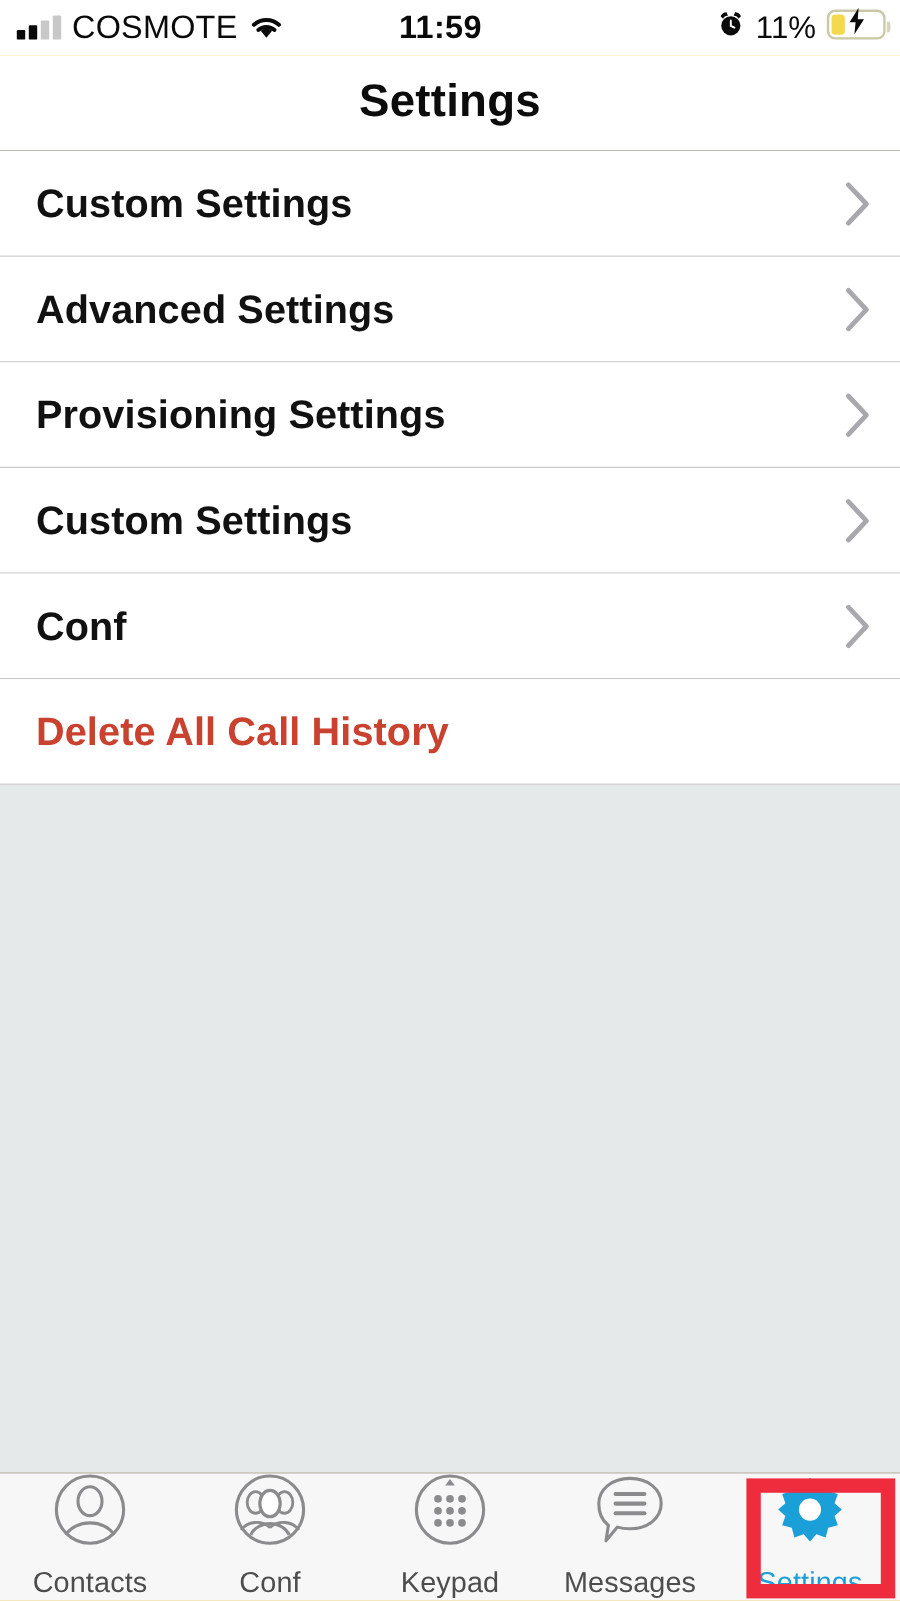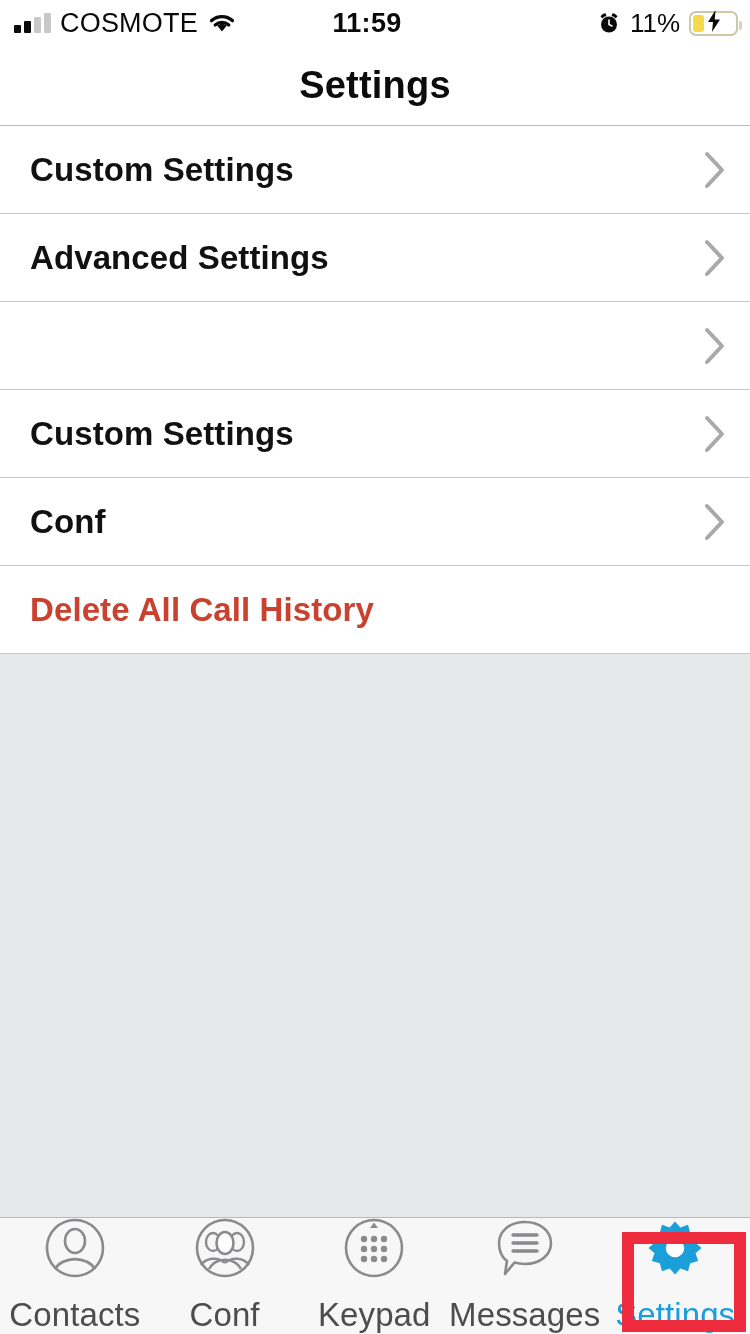--- a/index.html
+++ b/index.html
@@ -24,21 +24,21 @@
   .signal i.b2 { height:12px; }
   .signal i.b3 { height:16px; background:#c8c8c8; }
   .signal i.b4 { height:20px; background:#c8c8c8; }
   .carrier { font-size:27px; color:#0a0a0a; letter-spacing:.2px; }
   .wifi { width:30px; height:22px; position:relative; }
   .sb-center {
     position:absolute; left:0; right:16px; text-align:center;
     font-size:27px; font-weight:bold; color:#0a0a0a; letter-spacing:.3px;
   }
   .sb-right {
-    margin-left:auto; padding-right:12px; display:flex; align-items:center; gap:9px;
+    margin-left:auto; padding-right:12px; display:flex; align-items:flex-start; gap:9px;
   }
   .alarm { width:24px; height:24px; position:relative; }
   .batt-pct { font-size:26px; color:#0a0a0a; }
   .battery {
     width:49px; height:25px; border:2.5px solid #c9c9a8; border-radius:7px;
     position:relative; display:flex; align-items:center; padding:2px;
   }
   .battery:after {
     content:""; position:absolute; right:-6px; top:8px;
     width:3px; height:9px; background:#d5d5bb; border-radius:0 2px 2px 0;
@@ -71,21 +71,21 @@
   .tabbar {
     flex:0 0 100px; background:#f7f7f7; border-top:1.5px solid #b9b9ba;
     display:flex; align-items:stretch; position:relative;
   }
   .tab {
     flex:1 1 0; display:flex; flex-direction:column;
     align-items:center; justify-content:center; gap:2px; cursor:default;
     position:relative;
   }
   .tab .ic { height:60px; display:flex; align-items:center; justify-content:center; }
-  .tab .lbl { font-size:33px; color:#4d4d4d; letter-spacing:.1px;margin-top:16px; }
+  .tab .lbl { font-size:24px; color:#4d4d4d; letter-spacing:.1px;margin-top:16px; }
   .tab.active .lbl { color:#1b9fd8; }
 
   
   .highlight {
     position:absolute; left:622px; top:1232px; width:124px; height:100px;
     border:12px solid #ef2b3e; pointer-events:none; z-index:20;
   }
 </style>
 </head>
 <body>
@@ -151,20 +151,21 @@
     <div class="row">
       <span class="row-label">Advanced Settings</span>
       <span class="chev">
         <svg width="26" height="44" viewBox="0 0 26 44">
             <path d="M5 6 L20 22 L5 38" stroke="#a8a8ad" stroke-width="4" fill="none" stroke-linecap="round" stroke-linejoin="round"></path>
           </svg>
       </span>
     </div>
 
     <div class="row">
+      <span class="row-label">Provisioning Settings</span>
       <span class="chev">
         <svg width="26" height="44" viewBox="0 0 26 44">
             <path d="M5 6 L20 22 L5 38" stroke="#a8a8ad" stroke-width="4" fill="none" stroke-linecap="round" stroke-linejoin="round"></path>
           </svg>
       </span>
     </div>
 
     <div class="row">
       <span class="row-label">Custom Settings</span>
       <span class="chev">

